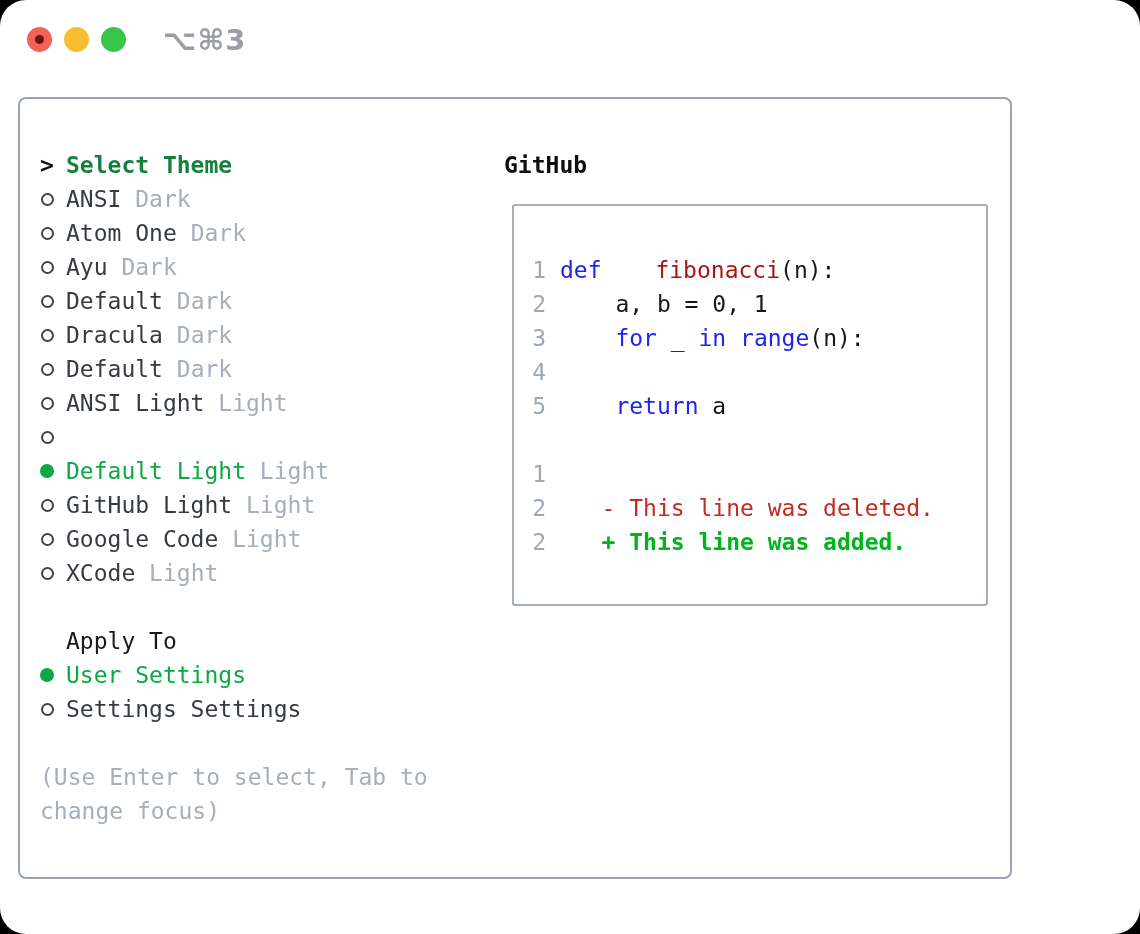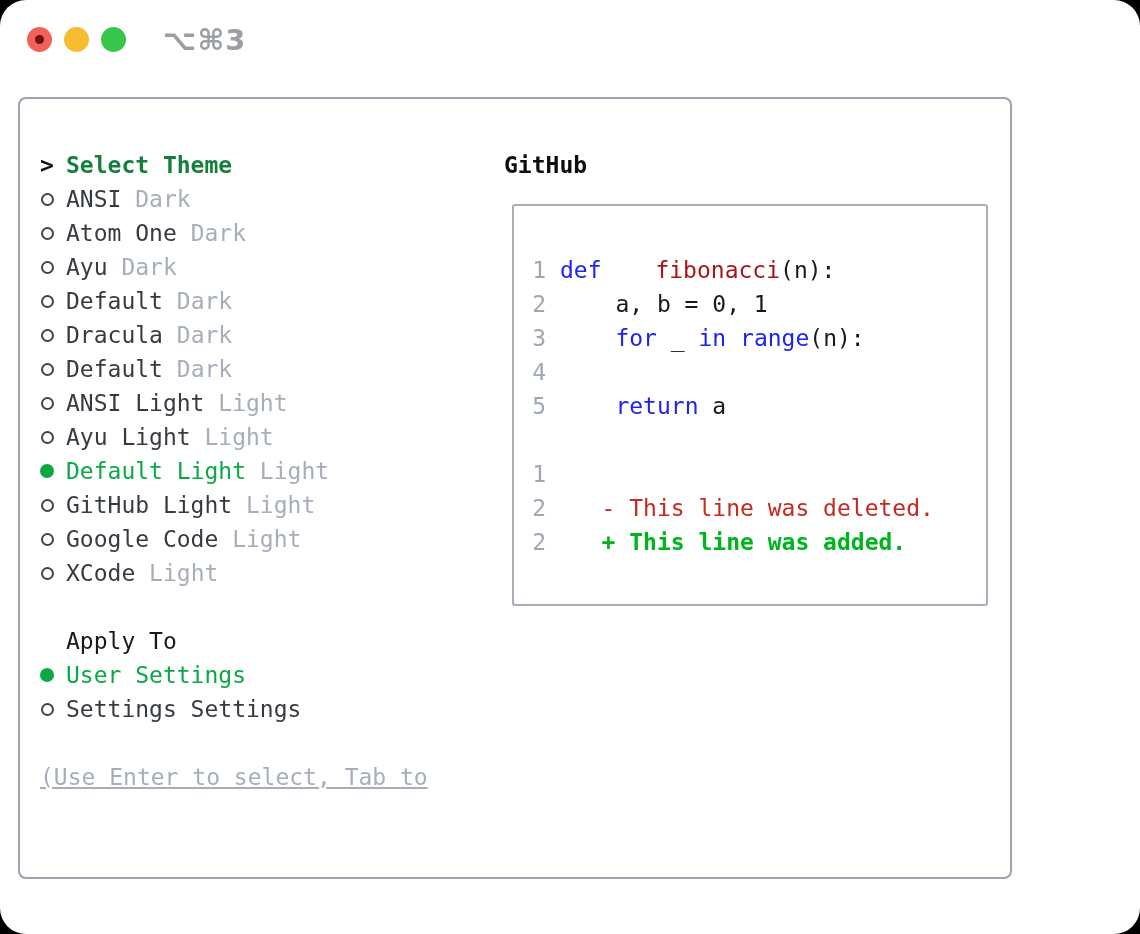--- a/index.html
+++ b/index.html
@@ -32,21 +32,21 @@
   .row{height:34px;display:flex;align-items:center;font-size:23px;}
   .bullet{width:14px;height:34px;display:flex;align-items:center;justify-content:center;flex:none;}
   .circle{width:13px;height:13px;border:2px solid #3e444b;border-radius:50%;box-sizing:border-box;}
   .circle.sel{width:14px;height:14px;border:none;background:var(--accent_green);}
   .row .label{margin-left:12px;white-space:pre;color:var(--text_dark);}
   .row.header .bullet{font-weight:bold;color:#0c0e10;font-size:23px;}
   .row.header .label{font-weight:bold;color:#15803d;}
   .row .variant{color:var(--muted_gray);}
   .row.selected .label, .row.selected .name{color:var(--accent_green);}
   .row.apply-header .label{color:#16181c;}
-  .row.hint{color:var(--muted_gray);white-space:pre;text-decoration:underline;}
+  .row.hint{color:var(--muted_gray);white-space:pre;}
   .spacer{height:34px;}
   
   .preview-title{
     position:absolute;left:484px;top:49px;height:34px;display:flex;align-items:center;
     font-weight:bold;font-size:23px;color:#0c0e10;
   }
   .preview-box{
     position:absolute;left:492px;top:105px;width:476px;height:402px;
     border:2px solid #a7aeb8;border-radius:3px;box-sizing:border-box;
   }
@@ -122,21 +122,20 @@
           <div class="row">
             <span class="bullet">
               <span class="circle"></span>
             </span>
             <span class="label"><span class="name">ANSI Light</span><span class="variant"> Light</span></span>
           </div>
           <div class="row">
             <span class="bullet">
               <span class="circle"></span>
             </span>
-            <span class="label"><span class="name">Ayu Light</span><span class="variant"> Light</span></span>
           </div>
           <div class="row selected">
             <span class="bullet">
               <span class="circle sel"></span>
             </span>
             <span class="label"><span class="name">Default Light</span><span class="variant"> Light</span></span>
           </div>
           <div class="row">
             <span class="bullet">
               <span class="circle"></span>
@@ -170,20 +169,21 @@
           </div>
           <div class="row">
             <span class="bullet">
               <span class="circle"></span>
             </span>
             <span class="label">Settings Settings</span>
           </div>
         </div>
       <div class="spacer"></div>
       <div class="row hint">(Use Enter to select, Tab to</div>
+      <div class="row hint">change focus)</div>
     </div>
 
     <div class="preview-title">GitHub</div>
     <div class="preview-box">
       <div class="code" id="code-block">
           <div class="cline">
             <span class="ln">1</span>
             <span class="ctext"><span class="seg-keyword">def</span><span class="seg-plain"> </span><span class="seg-function">fibonacci</span><span class="seg-plain">(n):</span></span>
           </div>
           <div class="cline">

